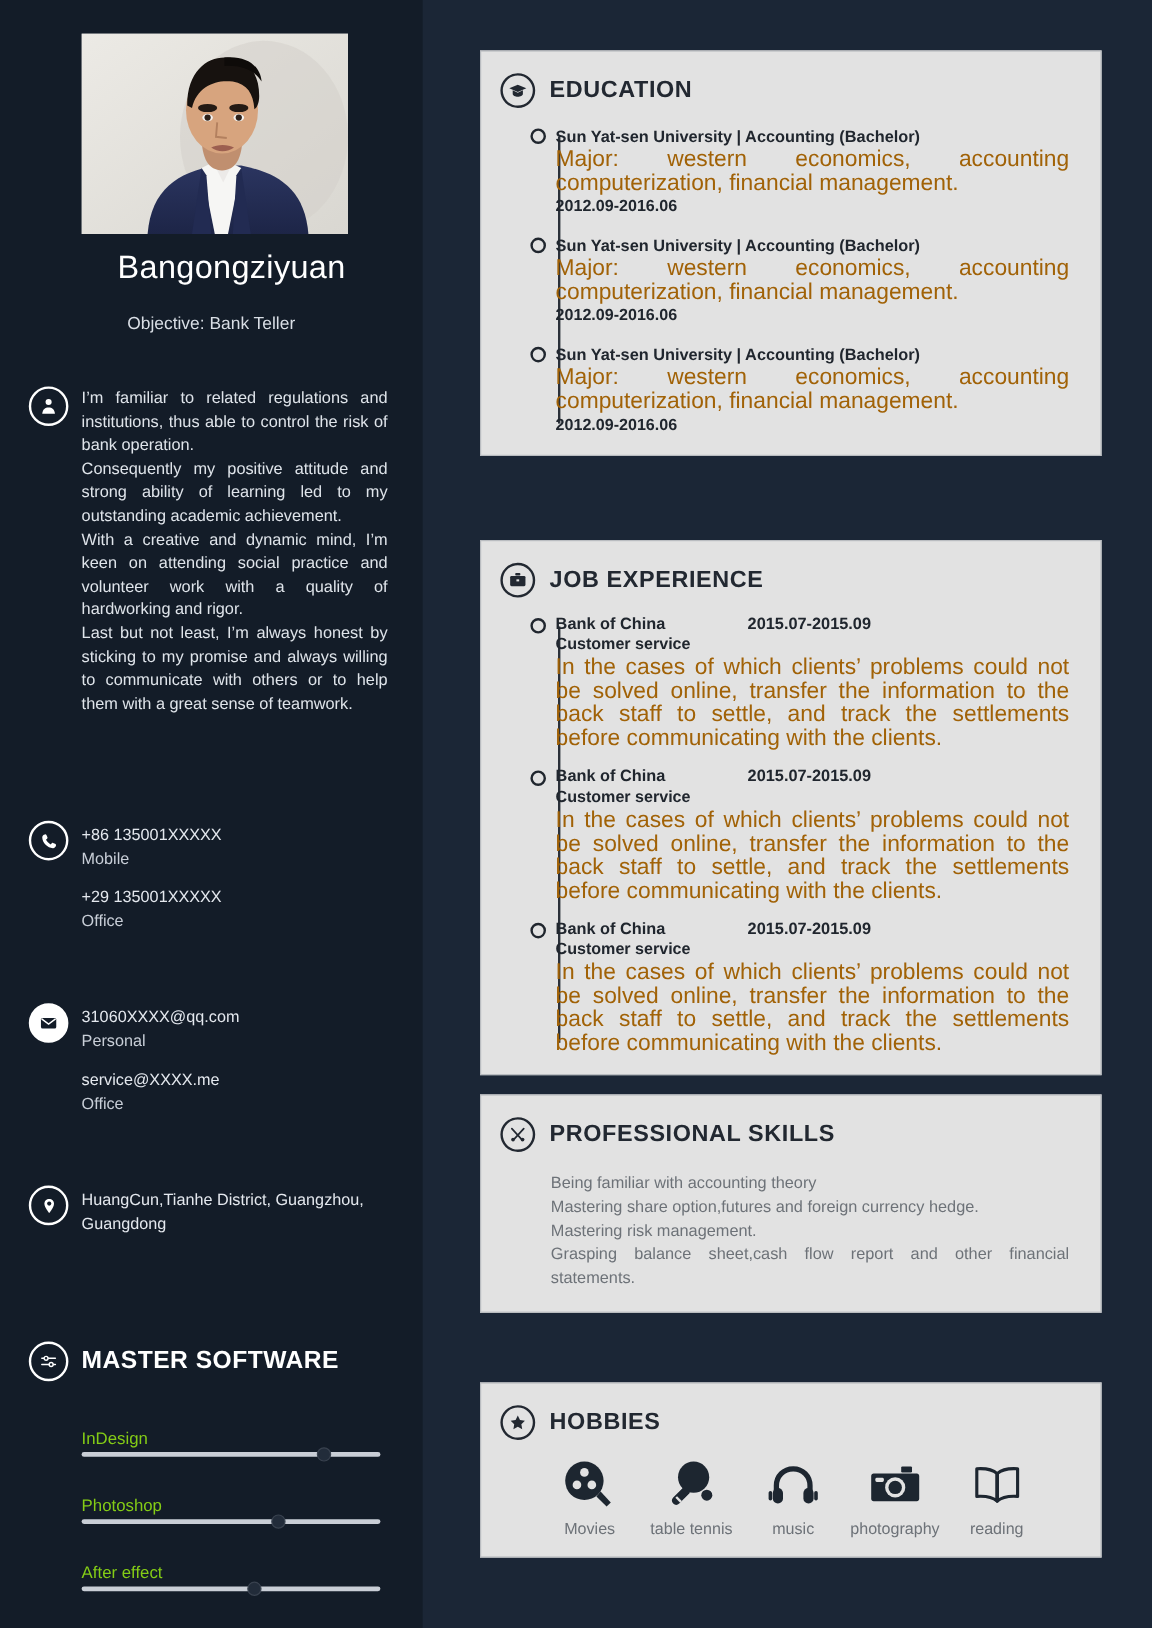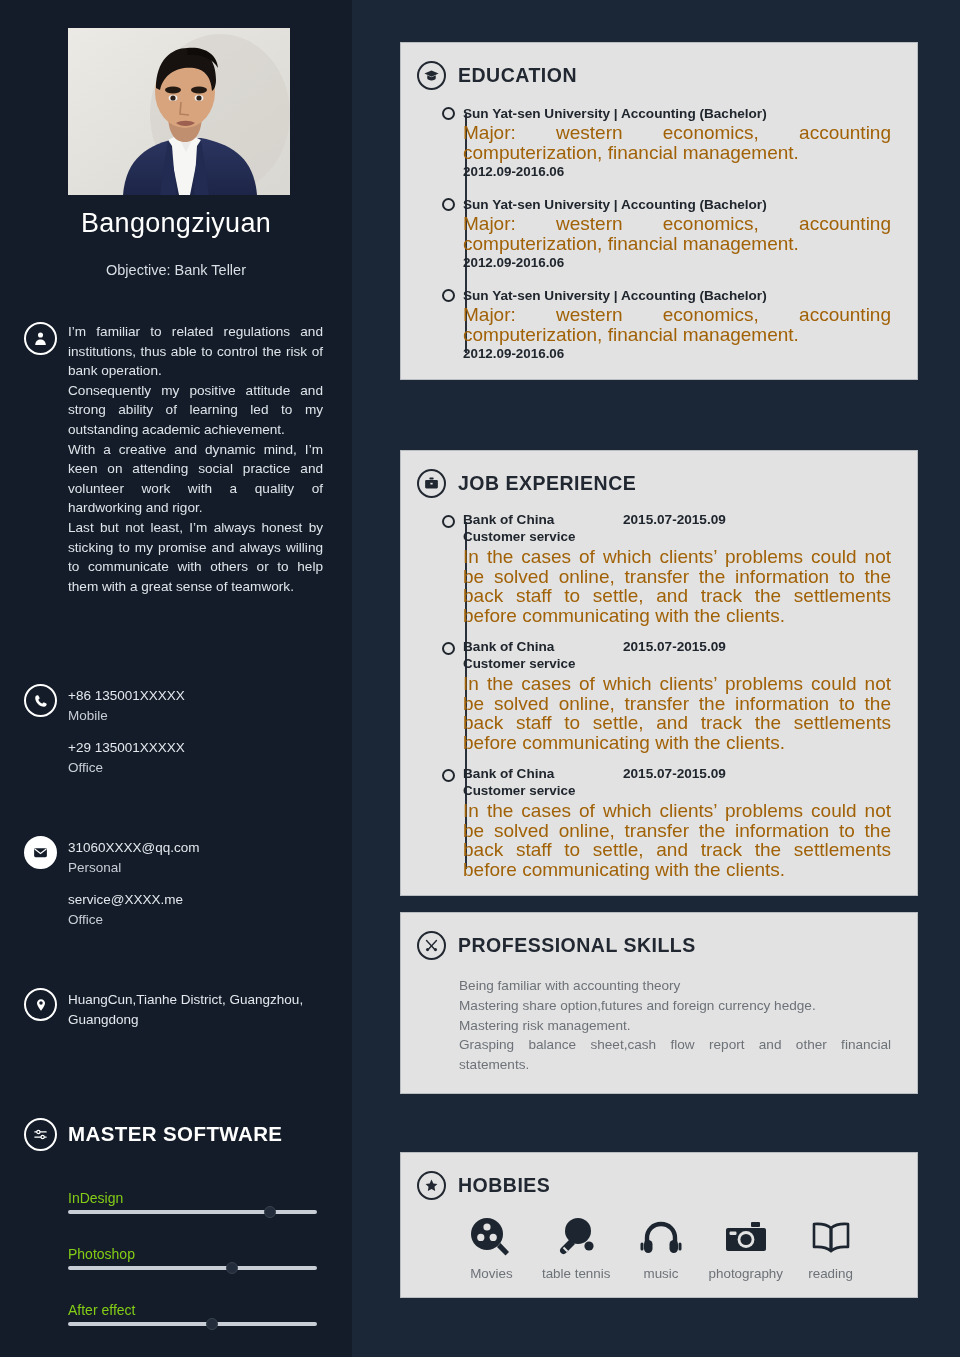--- a/index.html
+++ b/index.html
@@ -20,21 +20,21 @@
     flex:0 0 352px;
     color:#e9edf2;
   }
   .photo-frame{
     position:absolute; left:68px; top:28px; width:222px; height:167px;
     background:#e7e6e2; overflow:hidden;
   }
   .photo-frame svg{ display:block; width:222px; height:167px; }
 
   .name{
-    position:absolute; top:208px; left:0; width:352px; text-align:center;
+    position:absolute; top:208px; left:17px; width:352px; text-align:center;
     font-size:27px; font-weight:400; letter-spacing:.3px; color:#ffffff;
   }
   .objective{
     position:absolute; top:262px; left:0; width:352px; text-align:center;
     font-size:14.5px; color:#d9dee5;
   }
 
   .side-block{ position:absolute; left:0; width:352px; }
   .side-icon{
     position:absolute; left:24px; width:33px; height:33px; border-radius:50%;

